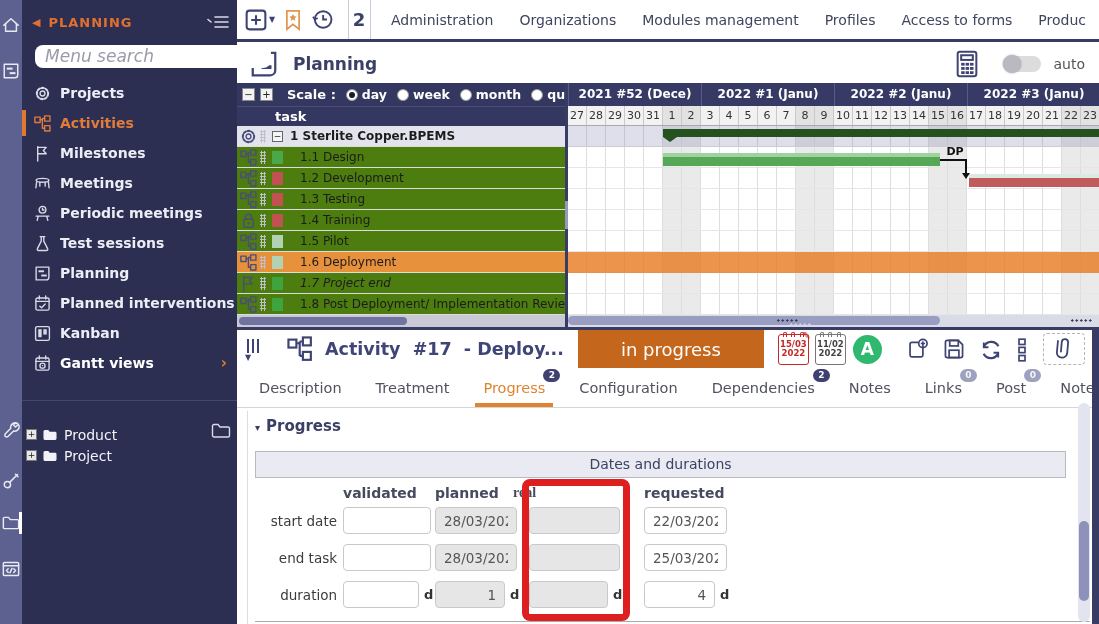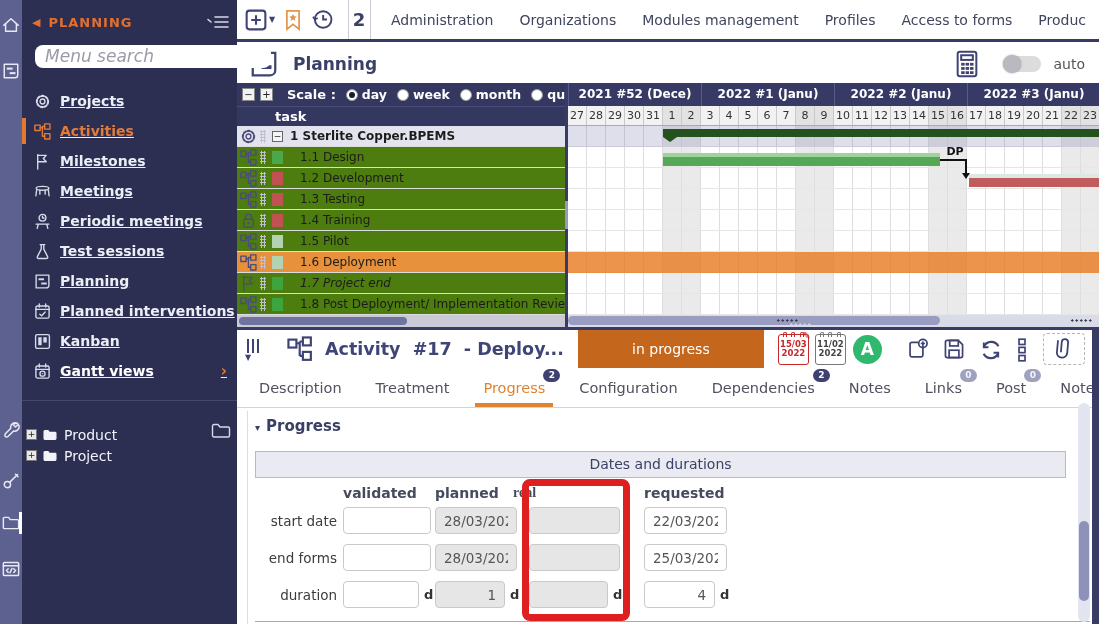--- a/index.html
+++ b/index.html
@@ -14,21 +14,21 @@
   
   .sidebar { position:absolute; left:22px; top:0; width:215px; height:624px; background:#2c2f52; z-index:4; color:#eceef5; }
   .sb-head { position:absolute; top:10px; left:10px; right:8px; height:24px; display:flex; align-items:center; }
   .sb-tri { color:#e0702f; font-size:11px; margin-right:8px; }
   .sb-title { color:#e0702f; font-weight:bold; font-size:13px; letter-spacing:1px; }
   .sb-collapse { margin-left:auto; color:#d7d9e6; }
   .sb-search { position:absolute; top:44px; left:8px; right:8px; height:24px; display:flex; align-items:center; }
   .sb-search svg { color:#c6c8d8; margin-right:5px; }
   .sb-search input { flex:1; height:23px; border:none; border-radius:8px; padding:0 10px; font-size:17px; font-style:italic; color:#555; outline:none; font-family:"DejaVu Sans", sans-serif; }
   .sb-search input::placeholder { color:#9a9aa8; }
-  .sb-nav { position:absolute; top:86px; left:0; right:0;text-decoration:underline; }
+  .sb-nav { position:absolute; top:78px; left:0; right:0; }
   .sb-item { height:30px; display:flex; align-items:center; padding-left:12px; position:relative; cursor:pointer; }
   .sb-item .sb-ic { width:17px; height:17px; color:#d8dae8; margin-right:9px; flex:none; }
   .sb-lbl { font-size:14px; font-weight:600; color:#eceef5; white-space:nowrap; }
   .sb-item.active::before { content:""; position:absolute; left:0; top:2px; bottom:2px; width:4px; background:#e17a2f; }
   .sb-item.active .sb-lbl, .sb-item.active .sb-ic { color:#e17b3a; }
   .sb-item.bold .sb-lbl { font-weight:bold; color:#fff; }
   .sb-chev { margin-left:auto; margin-right:10px; color:#e17a2f; font-weight:bold; font-size:15px; }
   .sb-divider { position:absolute; top:400px; left:0; right:0; height:1px; background:#45486e; }
   .sb-tree { position:absolute; top:424px; left:4px; right:4px; }
   .tree-row { height:21px; display:flex; align-items:center; cursor:pointer; }
@@ -108,21 +108,21 @@
   .grip { position:absolute; top:4px; width:22px; height:3px;
     background-image:radial-gradient(circle, #3c3c50 1.1px, transparent 1.3px); background-size:4.5px 3px; }
 
   
   .detail { position:absolute; top:327px; left:0; right:0; bottom:0; border-top:3px solid #383b63; background:#fff; }
   .d-header { position:absolute; top:0; left:0; right:0; height:38px; display:flex; align-items:center; }
   .d-drag { margin-left:8px; color:#3f4374; display:flex; flex-direction:column; align-items:flex-start; cursor:grab; }
   .d-drag .chev { font-size:8px; color:#3f4374; margin-top:-2px; }
   .d-type-ic { width:26px; height:26px; color:#3f4374; margin-left:24px; flex:none; }
   .d-title { font-size:17.5px; font-weight:bold; color:#3f4677; margin-left:12px; white-space:pre; }
-  .d-status { margin-left:14px; align-self:stretch; width:186px; background:#c4661b; color:#fff; font-size:14px; display:flex; align-items:center; justify-content:center; }
+  .d-status { margin-left:14px; align-self:stretch; width:186px; background:#c4661b; color:#fff; font-size:18px; display:flex; align-items:center; justify-content:center; }
   .cal { width:31px; height:31px; border-radius:3px; position:relative; margin-left:6px; background:#fff; text-align:center; flex:none; }
   .cal .c1 { font-size:8.5px; font-weight:bold; margin-top:5px; line-height:9px; }
   .cal .c2 { font-size:8.5px; font-weight:bold; line-height:9px; }
   .cal .rings { position:absolute; top:-3px; left:4px; right:4px; display:flex; justify-content:space-between; }
   .cal .rings i { width:4px; height:5px; border:1.5px solid currentColor; border-bottom:none; border-radius:2px 2px 0 0; }
   .cal .pencil { position:absolute; top:-5px; right:-3px; font-size:10px; transform:rotate(0deg); }
   .avatar { width:29px; height:29px; border-radius:50%; background:#2fb86e; color:#fff; font-weight:bold; font-size:17px; display:flex; align-items:center; justify-content:center; margin-left:7px; flex:none; }
   .d-right { margin-left:auto; display:flex; align-items:center; margin-right:14px; }
   .d-ric { width:22px; height:22px; color:#3f4374; margin-left:14px; cursor:pointer; flex:none; }
   .clip-box { width:42px; height:32px; border:1px dashed #b5b5b5; border-radius:4px; display:flex; align-items:center; justify-content:center; margin-left:14px; cursor:pointer; }
@@ -773,21 +773,21 @@
       <div id="dates-table">
           <span class="col-head" style="left: 106px;">validated</span>
           <span class="col-head" style="left: 198px;">planned</span>
           <span class="col-head" style="left: 276px; font-family: Liberation Serif, serif;">real</span>
           <span class="col-head" style="left: 407px;">requested</span>
           <span class="row-lbl" style="top: 102px; left: 0px;">start date</span>
           <input class="cell-input" type="text" value="" style="left: 106px; top: 96px; width: 88px;">
           <input class="cell-input" type="text" value="28/03/2022" disabled="" style="left: 198px; top: 96px; width: 82px;">
           <input class="cell-input" type="text" value="" disabled="" style="left: 292px; top: 96px; width: 91px;">
           <input class="cell-input" type="text" value="22/03/2022" style="left: 407px; top: 96px; width: 83px;">
-          <span class="row-lbl" style="top: 139px; left: 0px;">end forms</span>
+          <span class="row-lbl" style="top: 139px; left: 0px;">end task</span>
           <input class="cell-input" type="text" value="" style="left: 106px; top: 133px; width: 88px;">
           <input class="cell-input" type="text" value="28/03/2022" disabled="" style="left: 198px; top: 133px; width: 82px;">
           <input class="cell-input" type="text" value="" disabled="" style="left: 292px; top: 133px; width: 91px;">
           <input class="cell-input" type="text" value="25/03/2022" style="left: 407px; top: 133px; width: 83px;">
           <span class="row-lbl" style="top: 176px; left: 0px;">duration</span>
           <input class="cell-input num" type="text" value="" style="left: 106px; top: 170px; width: 76px;">
           <span class="d-suffix" style="left: 187px; top: 176px;">d</span>
           <input class="cell-input num" type="text" value="1" disabled="" style="left: 198px; top: 170px; width: 70px;">
           <span class="d-suffix" style="left: 273px; top: 176px;">d</span>
           <input class="cell-input num" type="text" value="" disabled="" style="left: 292px; top: 170px; width: 79px;">

